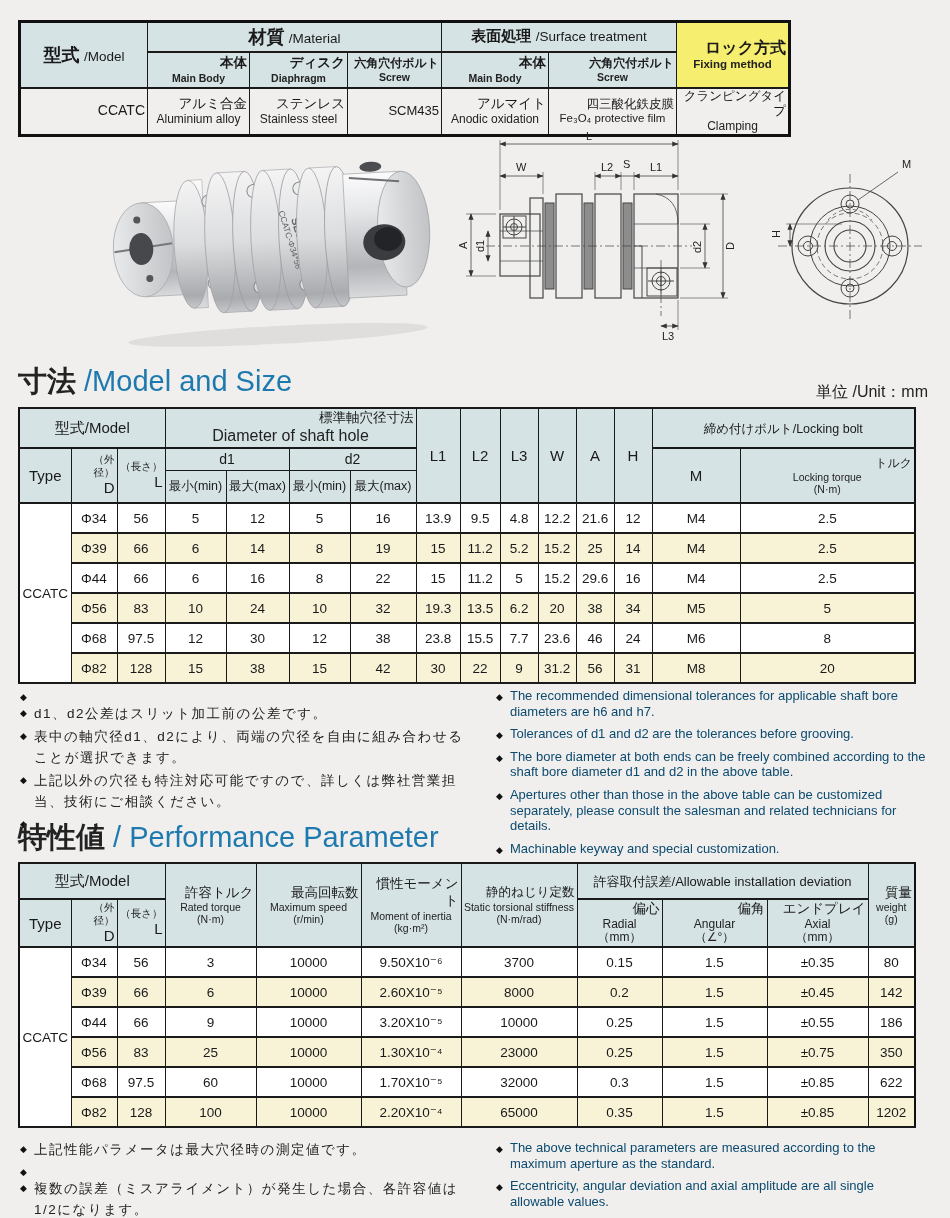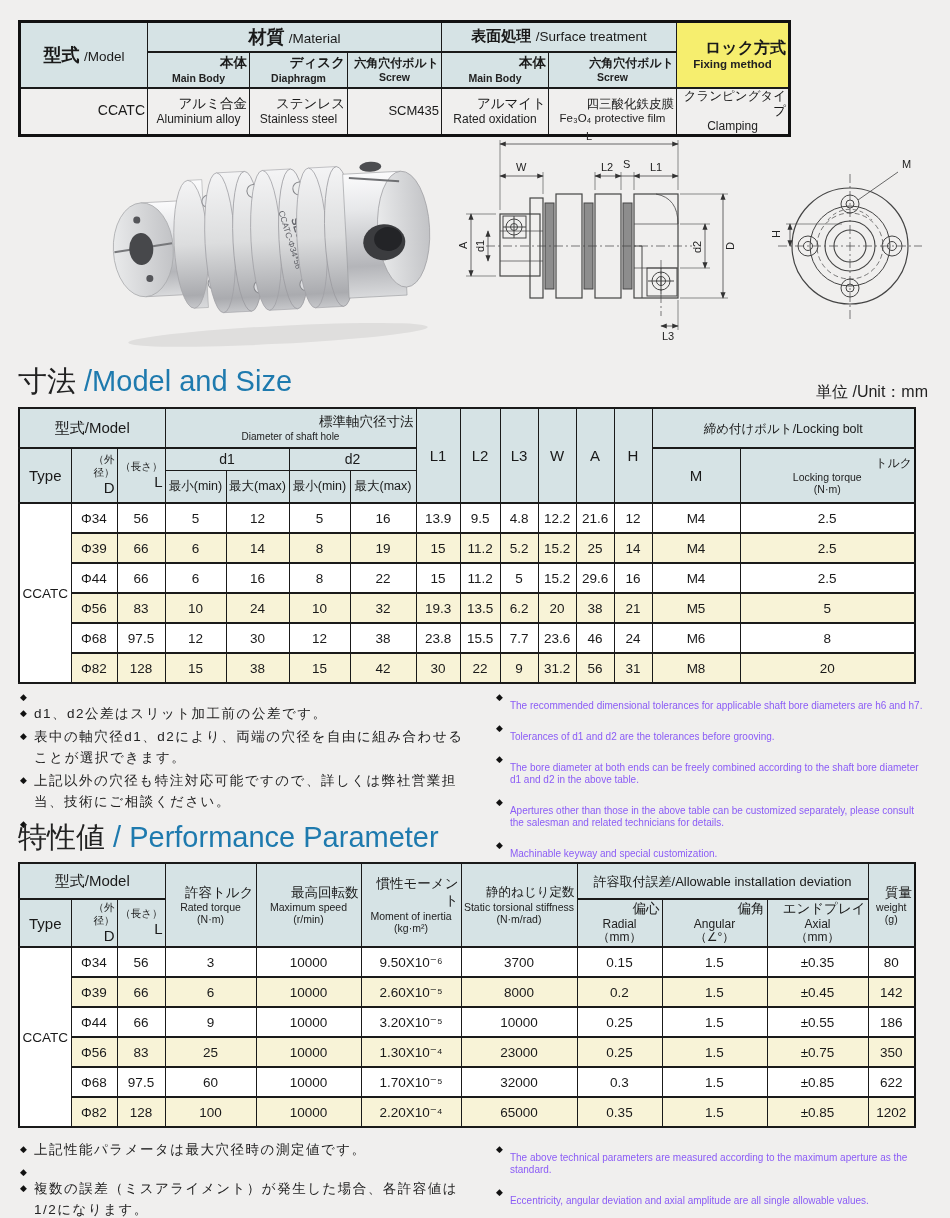--- a/index.html
+++ b/index.html
@@ -23,21 +23,21 @@
   .top-table .big-jp{font-size:18px;font-weight:bold;}
   .top-table .big-en{font-size:13.5px;font-weight:normal;}
   .top-table td{font-size:13.5px;background:#f0efee;}
   .top-table tr{height:36px;}
   .top-table tr.r1{height:30px;}
   .top-table tr.r2{height:36px;}
   .top-table tr.r3{height:42px;}
 
   
   .sec-title{position:absolute;left:18px;font-size:29px;letter-spacing:0;}
-  .sec-title .t-jp{color:#222;font-weight:400;}
+  .sec-title .t-jp{color:#222;font-weight:700;}
   .sec-title .t-en{color:#1e7aae;font-weight:400;}
   .unit-label{position:absolute;right:22px;font-size:16px;color:#222;}
 
   
   .size-table{position:absolute;left:18px;top:407px;width:898px;border:2px solid #111;}
   .size-table thead tr.hr1{height:40px;}
   .size-table thead tr.hr2{height:22px;}
   .size-table thead tr.hr3{height:33px;}
   .size-table tbody tr{height:30px;}
   .size-table th{font-weight:400;}
@@ -52,21 +52,21 @@
   .perf-table tbody tr{height:30px;}
   .perf-table th{font-weight:400;}
   .perf-table td{font-size:13.5px;}
 
   
   .notes{position:absolute;display:flex;gap:26px;}
   .notes-col{display:flex;flex-direction:column;}
   .note-item{display:flex;align-items:flex-start;}
   .note-bullet{flex:0 0 14px;font-size:9px;line-height:1;padding-top:5px;color:#111;}
   .note-jp .note-text{font-size:13.5px;line-height:1.55;letter-spacing:1.5px;color:#222;}
-  .note-en .note-text{font-size:10px;line-height:1.2;color:#8b5cf6;margin-top:12px;}
+  .note-en .note-text{font-size:13px;line-height:1.2;color:#0c4a6e;}
   .note-jp{margin-bottom:2px;}
   .note-en{margin-bottom:7px;}
 
   
   .photo-svg{position:absolute;left:88px;top:128px;}
   .draw-svg{position:absolute;left:450px;top:128px;}
   .dim-text{font-size:11px;fill:#222;font-family:"Liberation Sans","DejaVu Sans",sans-serif;}
   .mark-text{fill:#63646a;font-family:"Liberation Sans","DejaVu Sans",sans-serif;}
 </style>
 </head>
@@ -135,21 +135,21 @@
       </td>
       <td>
         <span class="jp-line">ステンレス</span>
             <span class="en-line" style="font-size:12px">Stainless steel</span>
       </td>
       <td>
         <span class="jp-line" style="font-size:13px">SCM435</span>
       </td>
       <td>
         <span class="jp-line">アルマイト</span>
-            <span class="en-line" style="font-size:12px">Rated oxidation</span>
+            <span class="en-line" style="font-size:12px">Anodic oxidation</span>
       </td>
       <td>
         <span class="jp-line" style="font-size:12.5px">四三酸化鉄皮膜</span>
             <span class="en-line" style="font-size:11.5px">Fe₃O₄ protective film</span>
       </td>
       <td class="yellow">
         <span class="jp-line" style="font-size:12.5px">クランピングタイプ</span>
             <span class="en-line" style="font-size:12px">Clamping</span>
       </td>
     </tr>
@@ -344,21 +344,21 @@
       <col style="width:38px">
         <col style="width:38px">
         <col style="width:88px">
         <col>
     </colgroup>
     <thead>
       <tr class="hr1">
         <th class="hdr" colspan="3"><span style="font-size:15px">型式/Model</span></th>
         <th class="hdr" colspan="4">
           <span class="jp-line">標準軸穴径寸法</span>
-          <span class="en-line" style="font-size:10px">Diameter of shaft hole</span>
+          <span class="en-line" style="font-size:16px">Diameter of shaft hole</span>
         </th>
         <th class="hdr dim-letter" rowspan="3">L1</th>
         <th class="hdr dim-letter" rowspan="3">L2</th>
         <th class="hdr dim-letter" rowspan="3">L3</th>
         <th class="hdr dim-letter" rowspan="3">W</th>
         <th class="hdr dim-letter" rowspan="3">A</th>
         <th class="hdr dim-letter" rowspan="3">H</th>
         <th class="hdr" colspan="2"><span style="font-size:12.5px">締め付けボルト/Locking bolt</span></th>
       </tr>
       <tr class="hr2">
@@ -442,21 +442,21 @@
           <td>83</td>
           <td>10</td>
           <td>24</td>
           <td>10</td>
           <td>32</td>
           <td>19.3</td>
           <td>13.5</td>
           <td>6.2</td>
           <td>20</td>
           <td>38</td>
-          <td>21</td>
+          <td>34</td>
           <td>M5</td>
           <td>5</td>
         </tr>
         <tr class="plain">
           <td>Φ68</td>
           <td>97.5</td>
           <td>12</td>
           <td>30</td>
           <td>12</td>
           <td>38</td>

